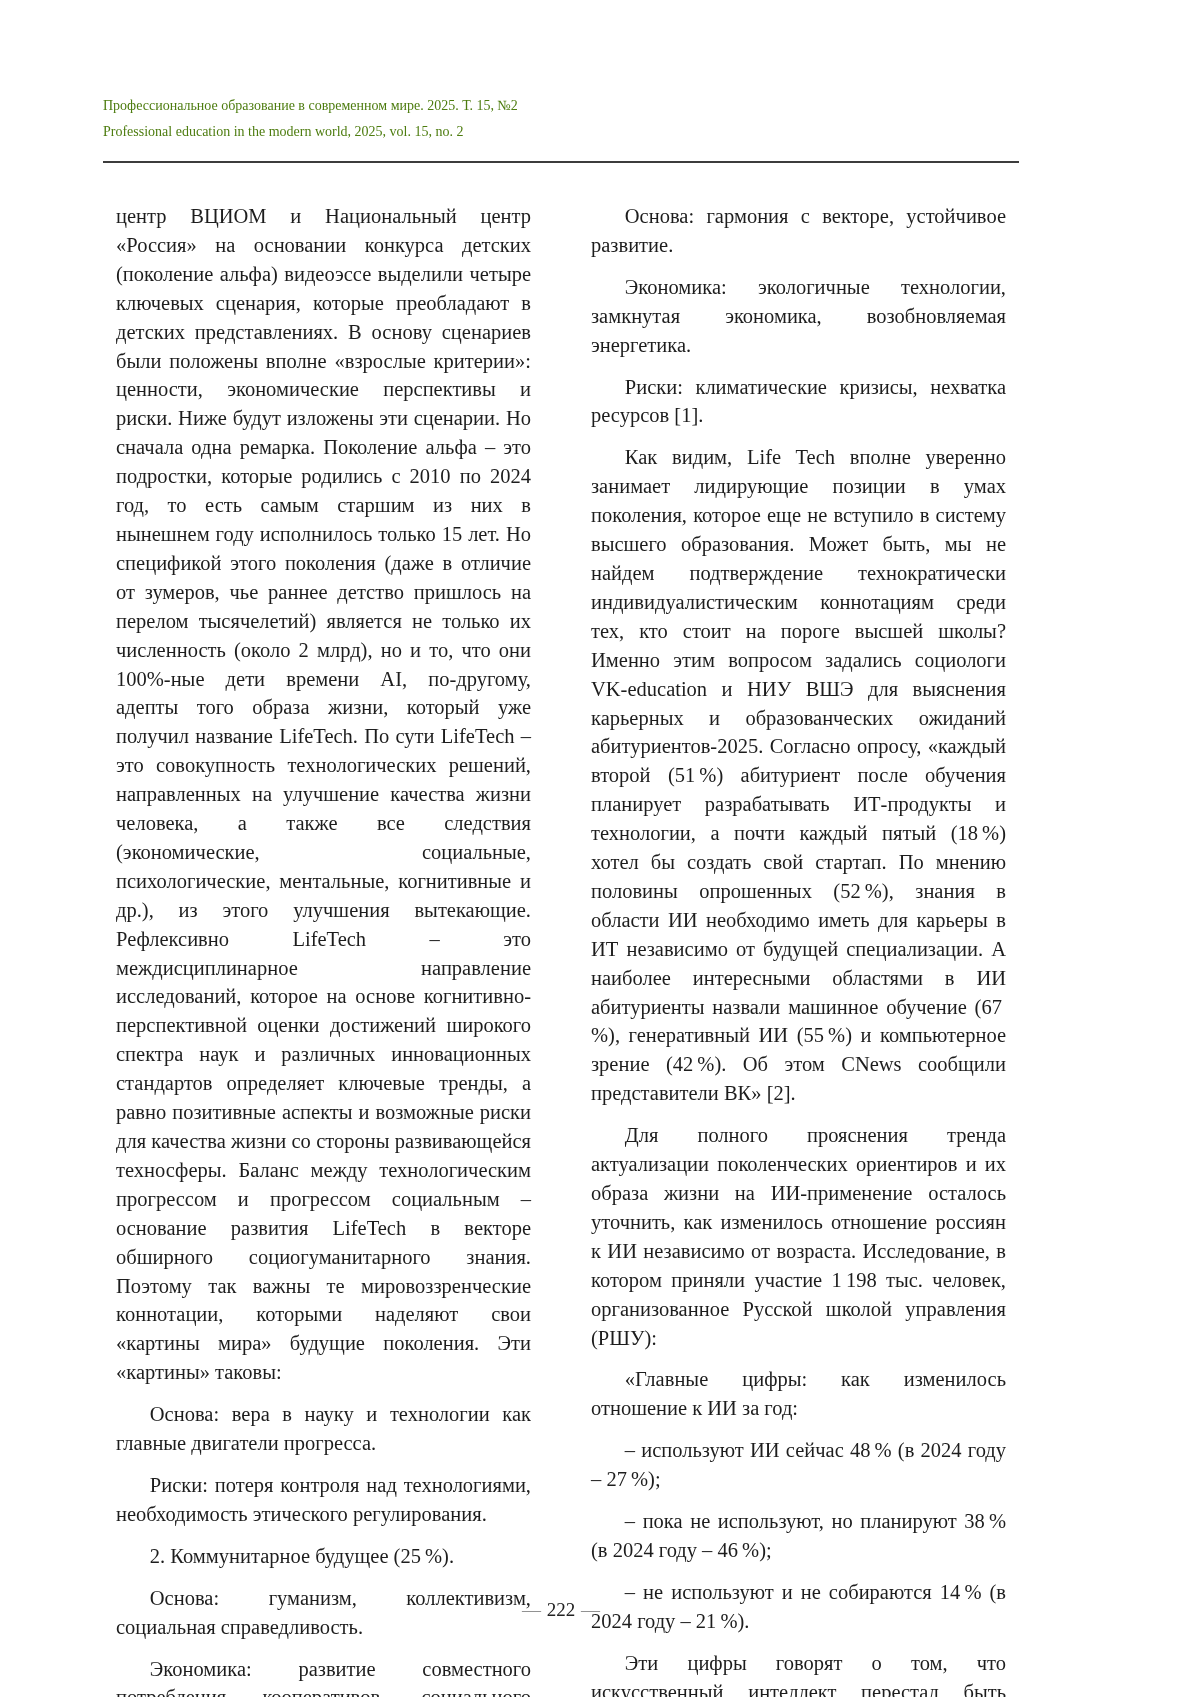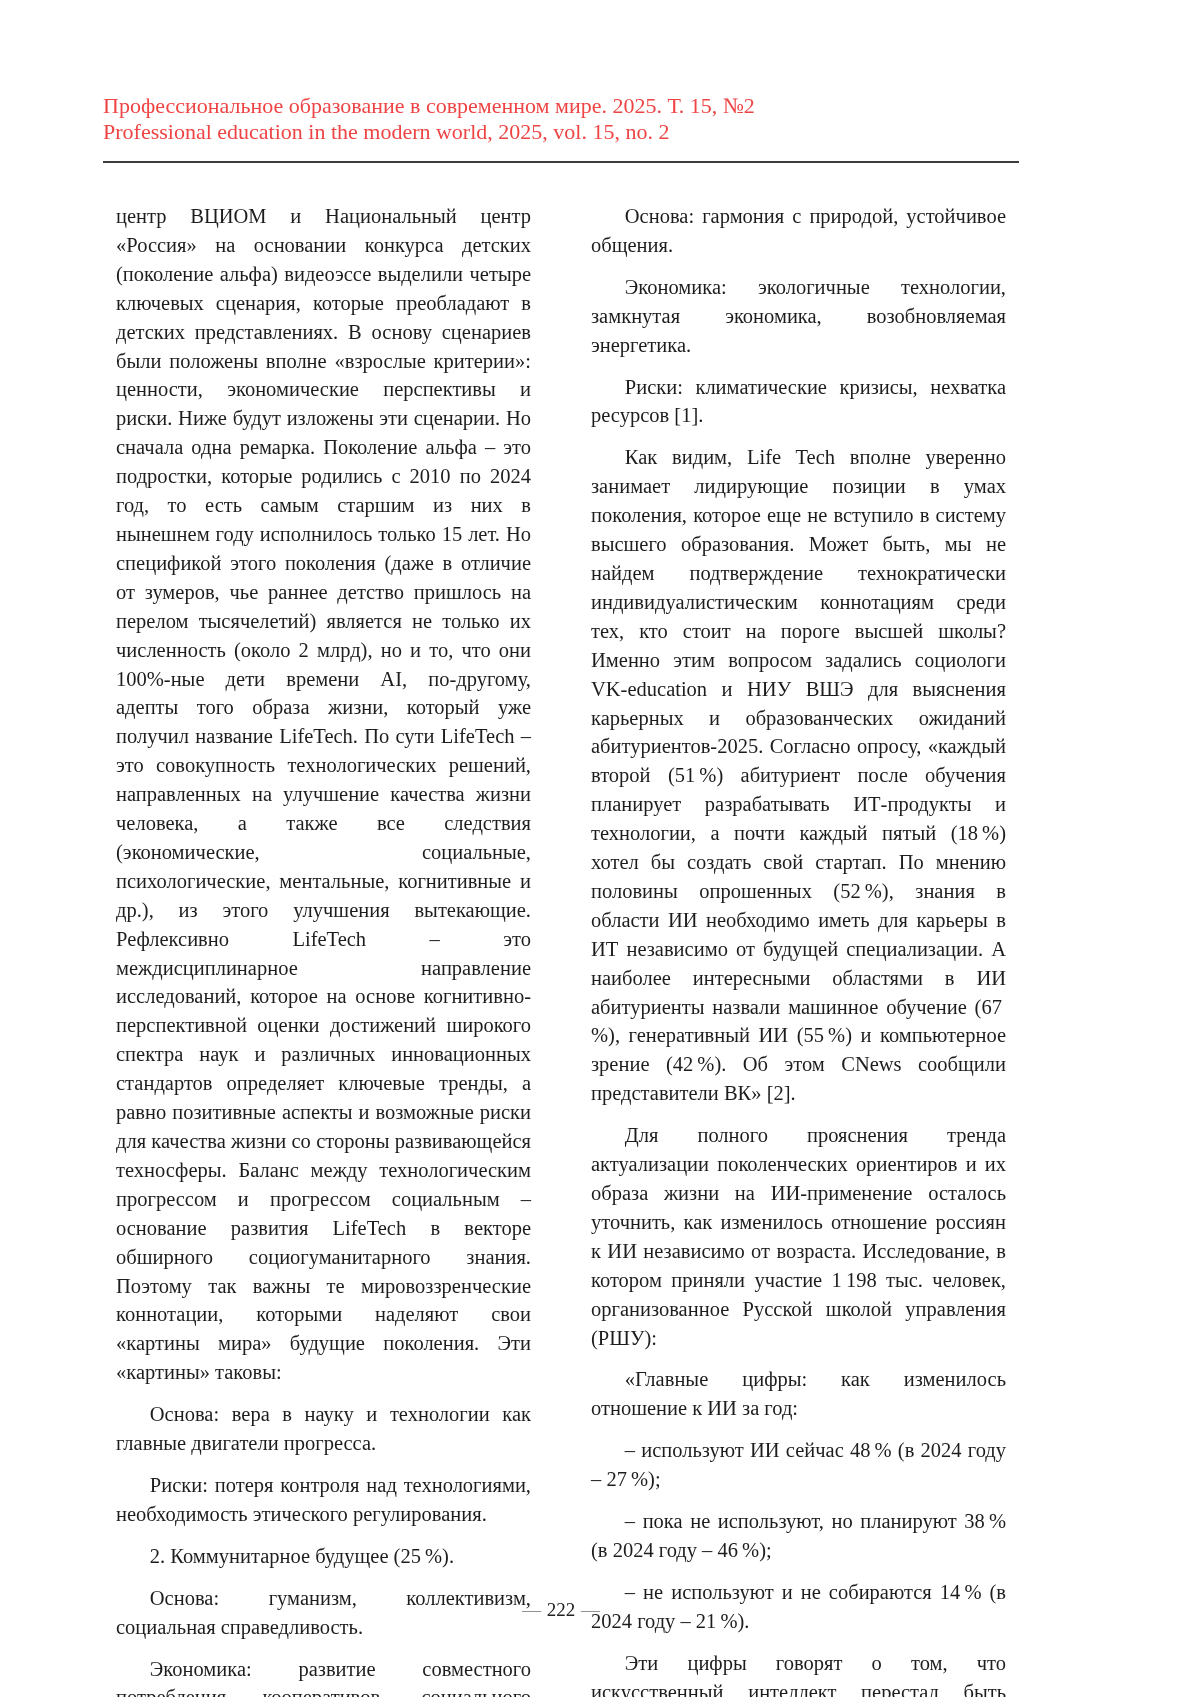--- a/index.html
+++ b/index.html
@@ -15,23 +15,23 @@
     font-family: "Liberation Serif", "DejaVu Serif", serif;
     color: #1d1d1d;
   }
   .page {
     position: absolute;
     left: 103px;
     top: 93px;
     width: 916px;
   }
   .header {
-    font-size: 22px;
+    font-size: 14px;
     line-height: 26px;
-    color: #ef4444;
+    color: #4d7c0f;
   }
   .rule {
     margin-top: 16px;
     height: 0;
     border-top: 2px solid #3c3c3c;
   }
   .columns {
     margin-top: 26px;
     display: flex;
     gap: 34px;
@@ -81,21 +81,21 @@
     <div class="col col-left">
         <p>центр ВЦИОМ и Национальный центр «Россия» на основании конкурса детских (поколение альфа) видеоэссе выделили четыре ключевых сценария, которые преобладают в детских представлениях. В основу сценариев были положены вполне «взрослые критерии»: ценности, экономические перспективы и риски. Ниже будут изложены эти сценарии. Но сначала одна ремарка. Поколение альфа – это подростки, которые родились с 2010 по 2024 год, то есть самым старшим из них в нынешнем году исполнилось только 15 лет. Но спецификой этого поколения (даже в отличие от зумеров, чье раннее детство пришлось на перелом тысячелетий) является не только их численность (около 2 млрд), но и то, что они 100%-ные дети времени AI, по-другому, адепты того образа жизни, который уже получил название LifeTech. По сути LifeTech – это совокупность технологических решений, направленных на улучшение качества жизни человека, а также все следствия (экономические, социальные, психологические, ментальные, когнитивные и др.), из этого улучшения вытекающие. Рефлексивно LifeTech – это междисциплинарное направление исследований, которое на основе когнитивно-перспективной оценки достижений широкого спектра наук и различных инновационных стандартов определяет ключевые тренды, а равно позитивные аспекты и возможные риски для качества жизни со стороны развивающейся техносферы. Баланс между технологическим прогрессом и прогрессом социальным – основание развития LifeTech в векторе обширного социогуманитарного знания. Поэтому так важны те мировоззренческие коннотации, которыми наделяют свои «картины мира» будущие поколения. Эти «картины» таковы:</p>
         <p>Основа: вера в науку и технологии как главные двигатели прогресса.</p>
         <p>Риски: потеря контроля над технологиями, необходимость этического регулирования.</p>
         <p>2. Коммунитарное будущее (25 %).</p>
         <p>Основа: гуманизм, коллективизм, социальная справедливость.</p>
         <p>Экономика: развитие совместного потребления кооперативов, социального предпринимательства.</p>
         <p>Риски: рост неравенства, разобщенности общества.</p>
       </div>
     <div class="col col-right">
-        <p>Основа: гармония с природой, устойчивое общения.</p>
+        <p>Основа: гармония с векторе, устойчивое развитие.</p>
         <p>Экономика: экологичные технологии, замкнутая экономика, возобновляемая энергетика.</p>
         <p>Риски: климатические кризисы, нехватка ресурсов [1].</p>
         <p>Как видим, Life Tech вполне уверенно занимает лидирующие позиции в умах поколения, которое еще не вступило в систему высшего образования. Может быть, мы не найдем подтверждение технократически индивидуалистическим коннотациям среди тех, кто стоит на пороге высшей школы? Именно этим вопросом задались социологи VK-education и НИУ ВШЭ для выяснения карьерных и образованческих ожиданий абитуриентов-2025. Согласно опросу, «каждый второй (51 %) абитуриент после обучения планирует разрабатывать ИТ-продукты и технологии, а почти каждый пятый (18 %) хотел бы создать свой стартап. По мнению половины опрошенных (52 %), знания в области ИИ необходимо иметь для карьеры в ИТ независимо от будущей специализации. А наиболее интересными областями в ИИ абитуриенты назвали машинное обучение (67 %), генеративный ИИ (55 %) и компьютерное зрение (42 %). Об этом CNews сообщили представители ВК» [2].</p>
         <p>Для полного прояснения тренда актуализации поколенческих ориентиров и их образа жизни на ИИ-применение осталось уточнить, как изменилось отношение россиян к ИИ независимо от возраста. Исследование, в котором приняли участие 1 198 тыс. человек, организованное Русской школой управления (РШУ):</p>
         <p>«Главные цифры: как изменилось отношение к ИИ за год:</p>
         <p>– используют ИИ сейчас 48 % (в 2024 году – 27 %);</p>
         <p>– пока не используют, но планируют 38 % (в 2024 году – 46 %);</p>
         <p>– не используют и не собираются 14 % (в 2024 году – 21 %).</p>
         <p>Эти цифры говорят о том, что искусственный интеллект перестал быть нишевым инструментом и становится массовым явлением, 86 % россиян либо уже работают с ИИ, либо планируют работать.</p>
         <p>Ключевое направление для использования ИИ-инструментов, по мнению участников исследования (можно было выбрать несколько вариантов ответов), – помощь в коммуникациях. Более половины опрошенных (55 %) используют ИИ для подготовки текстов: писем, ответов клиентам, общения с коллегами и партнерами.</p>

